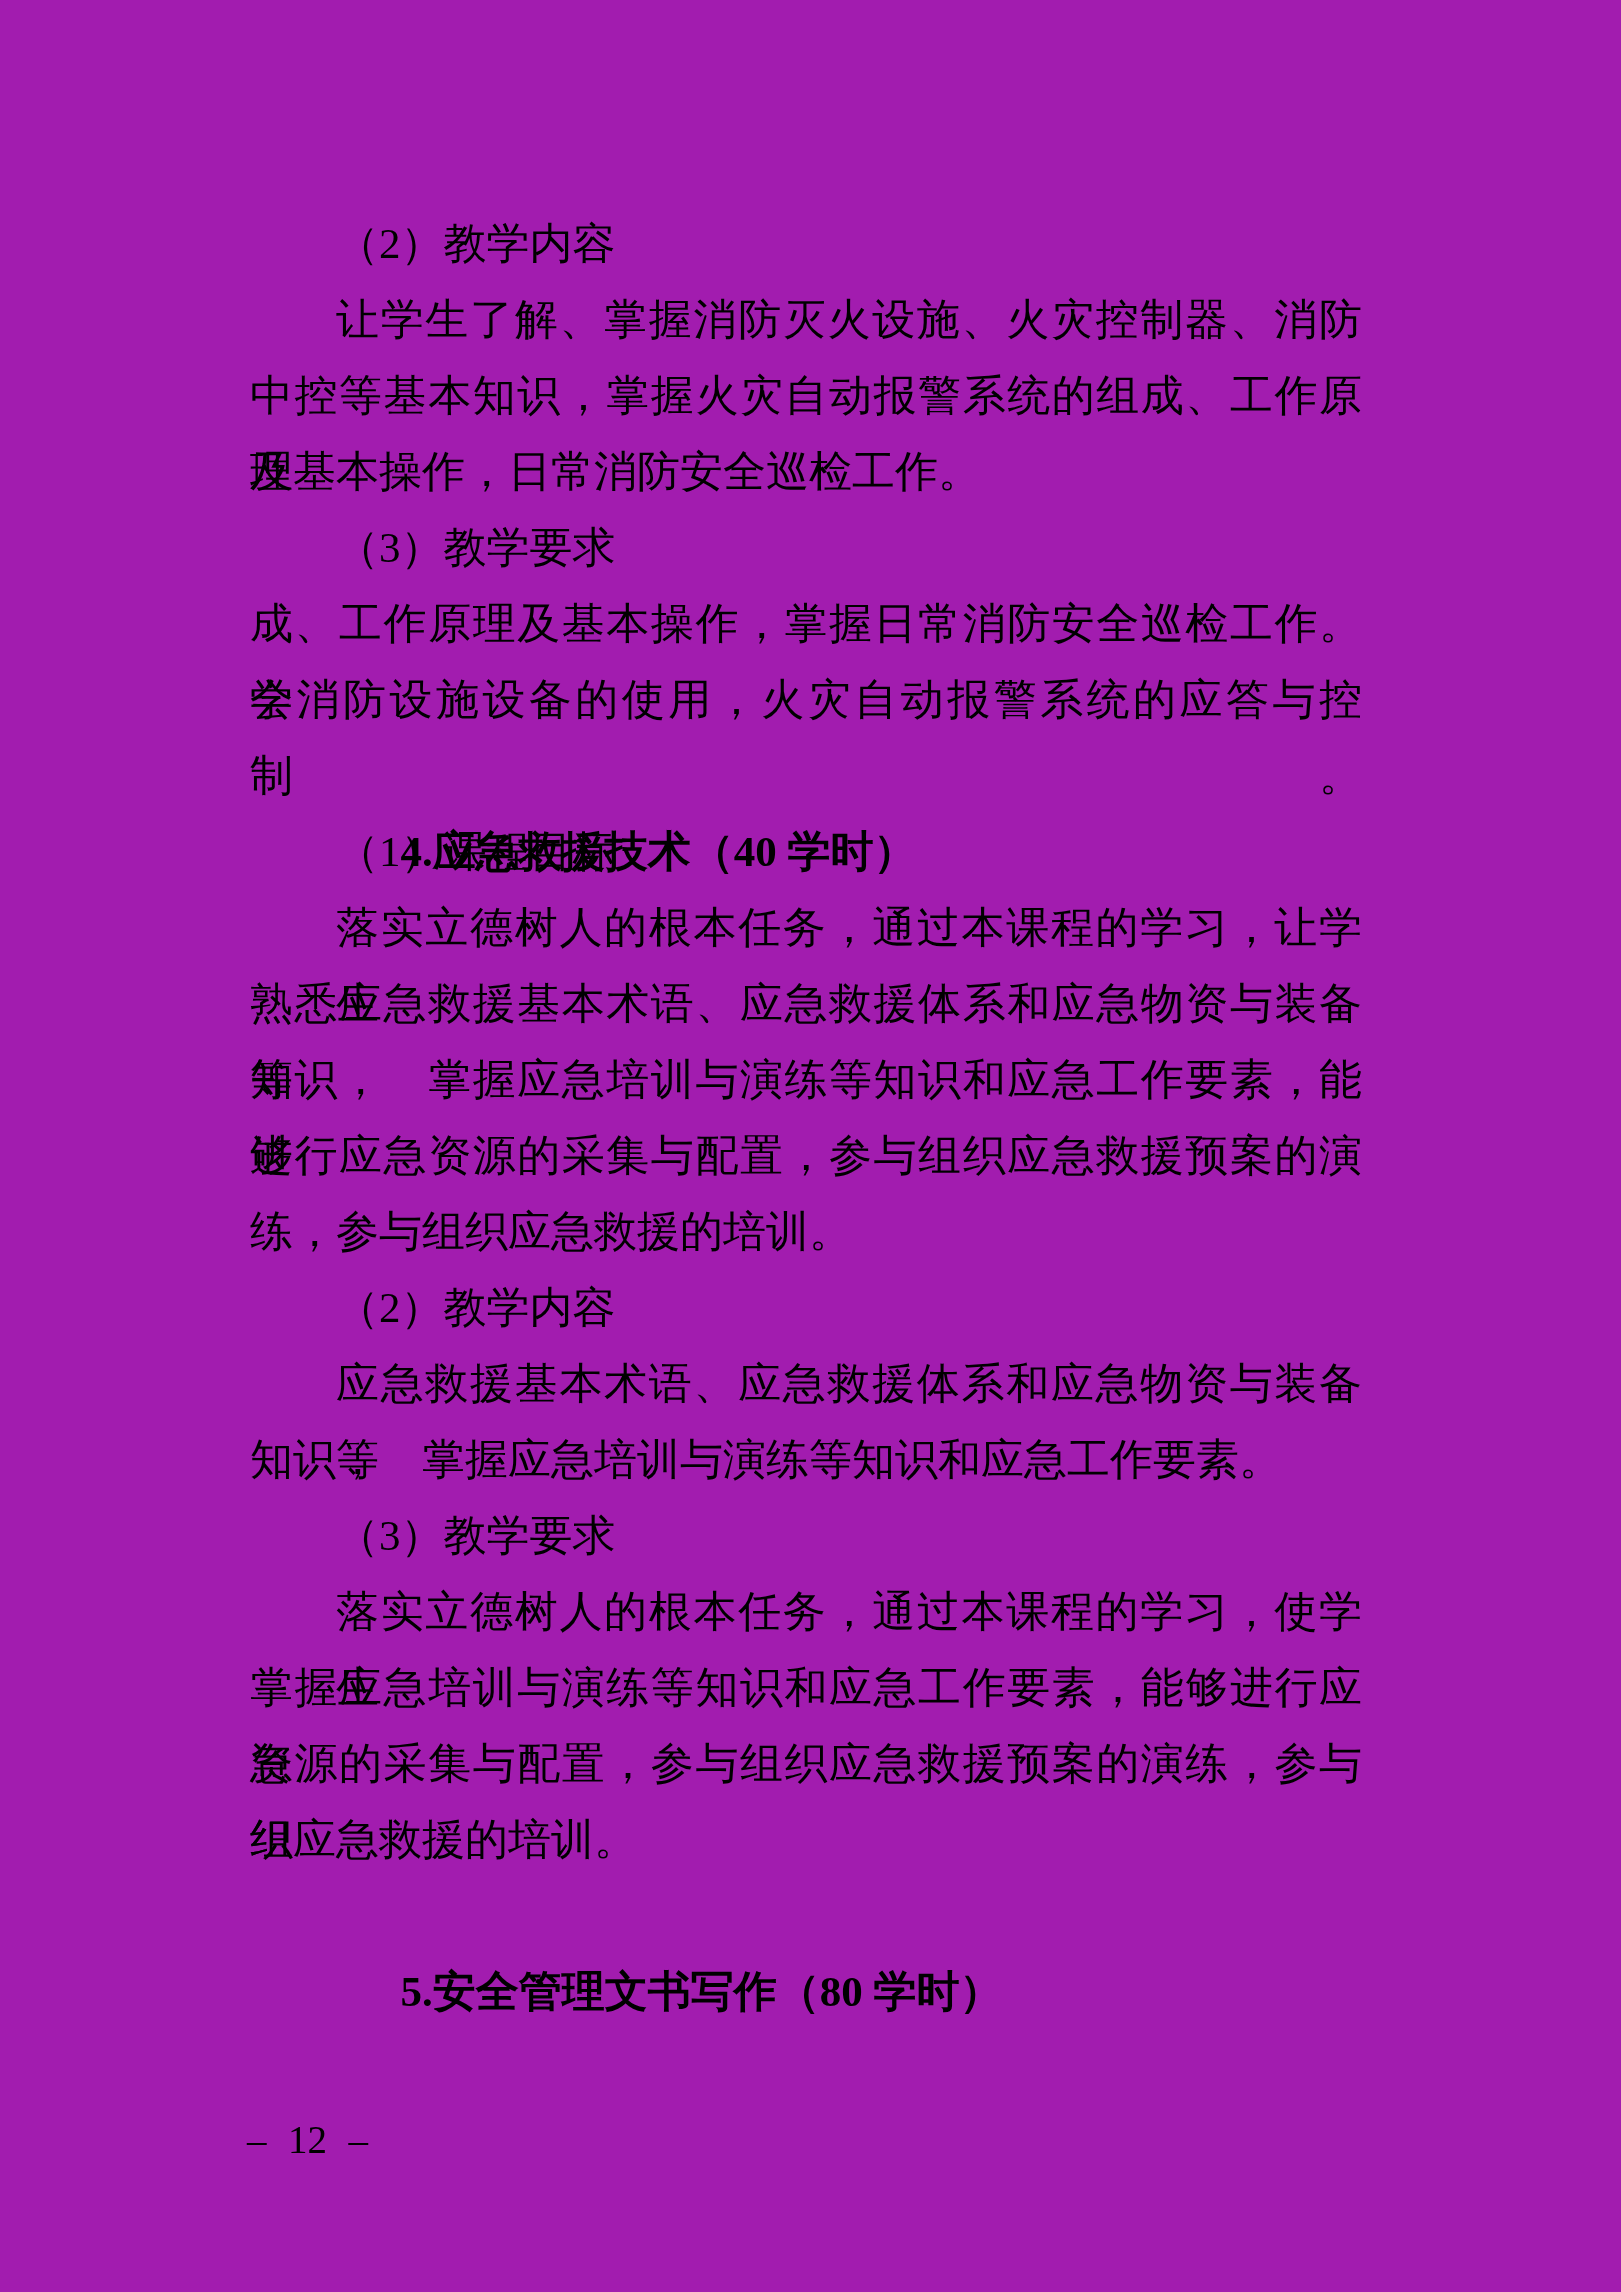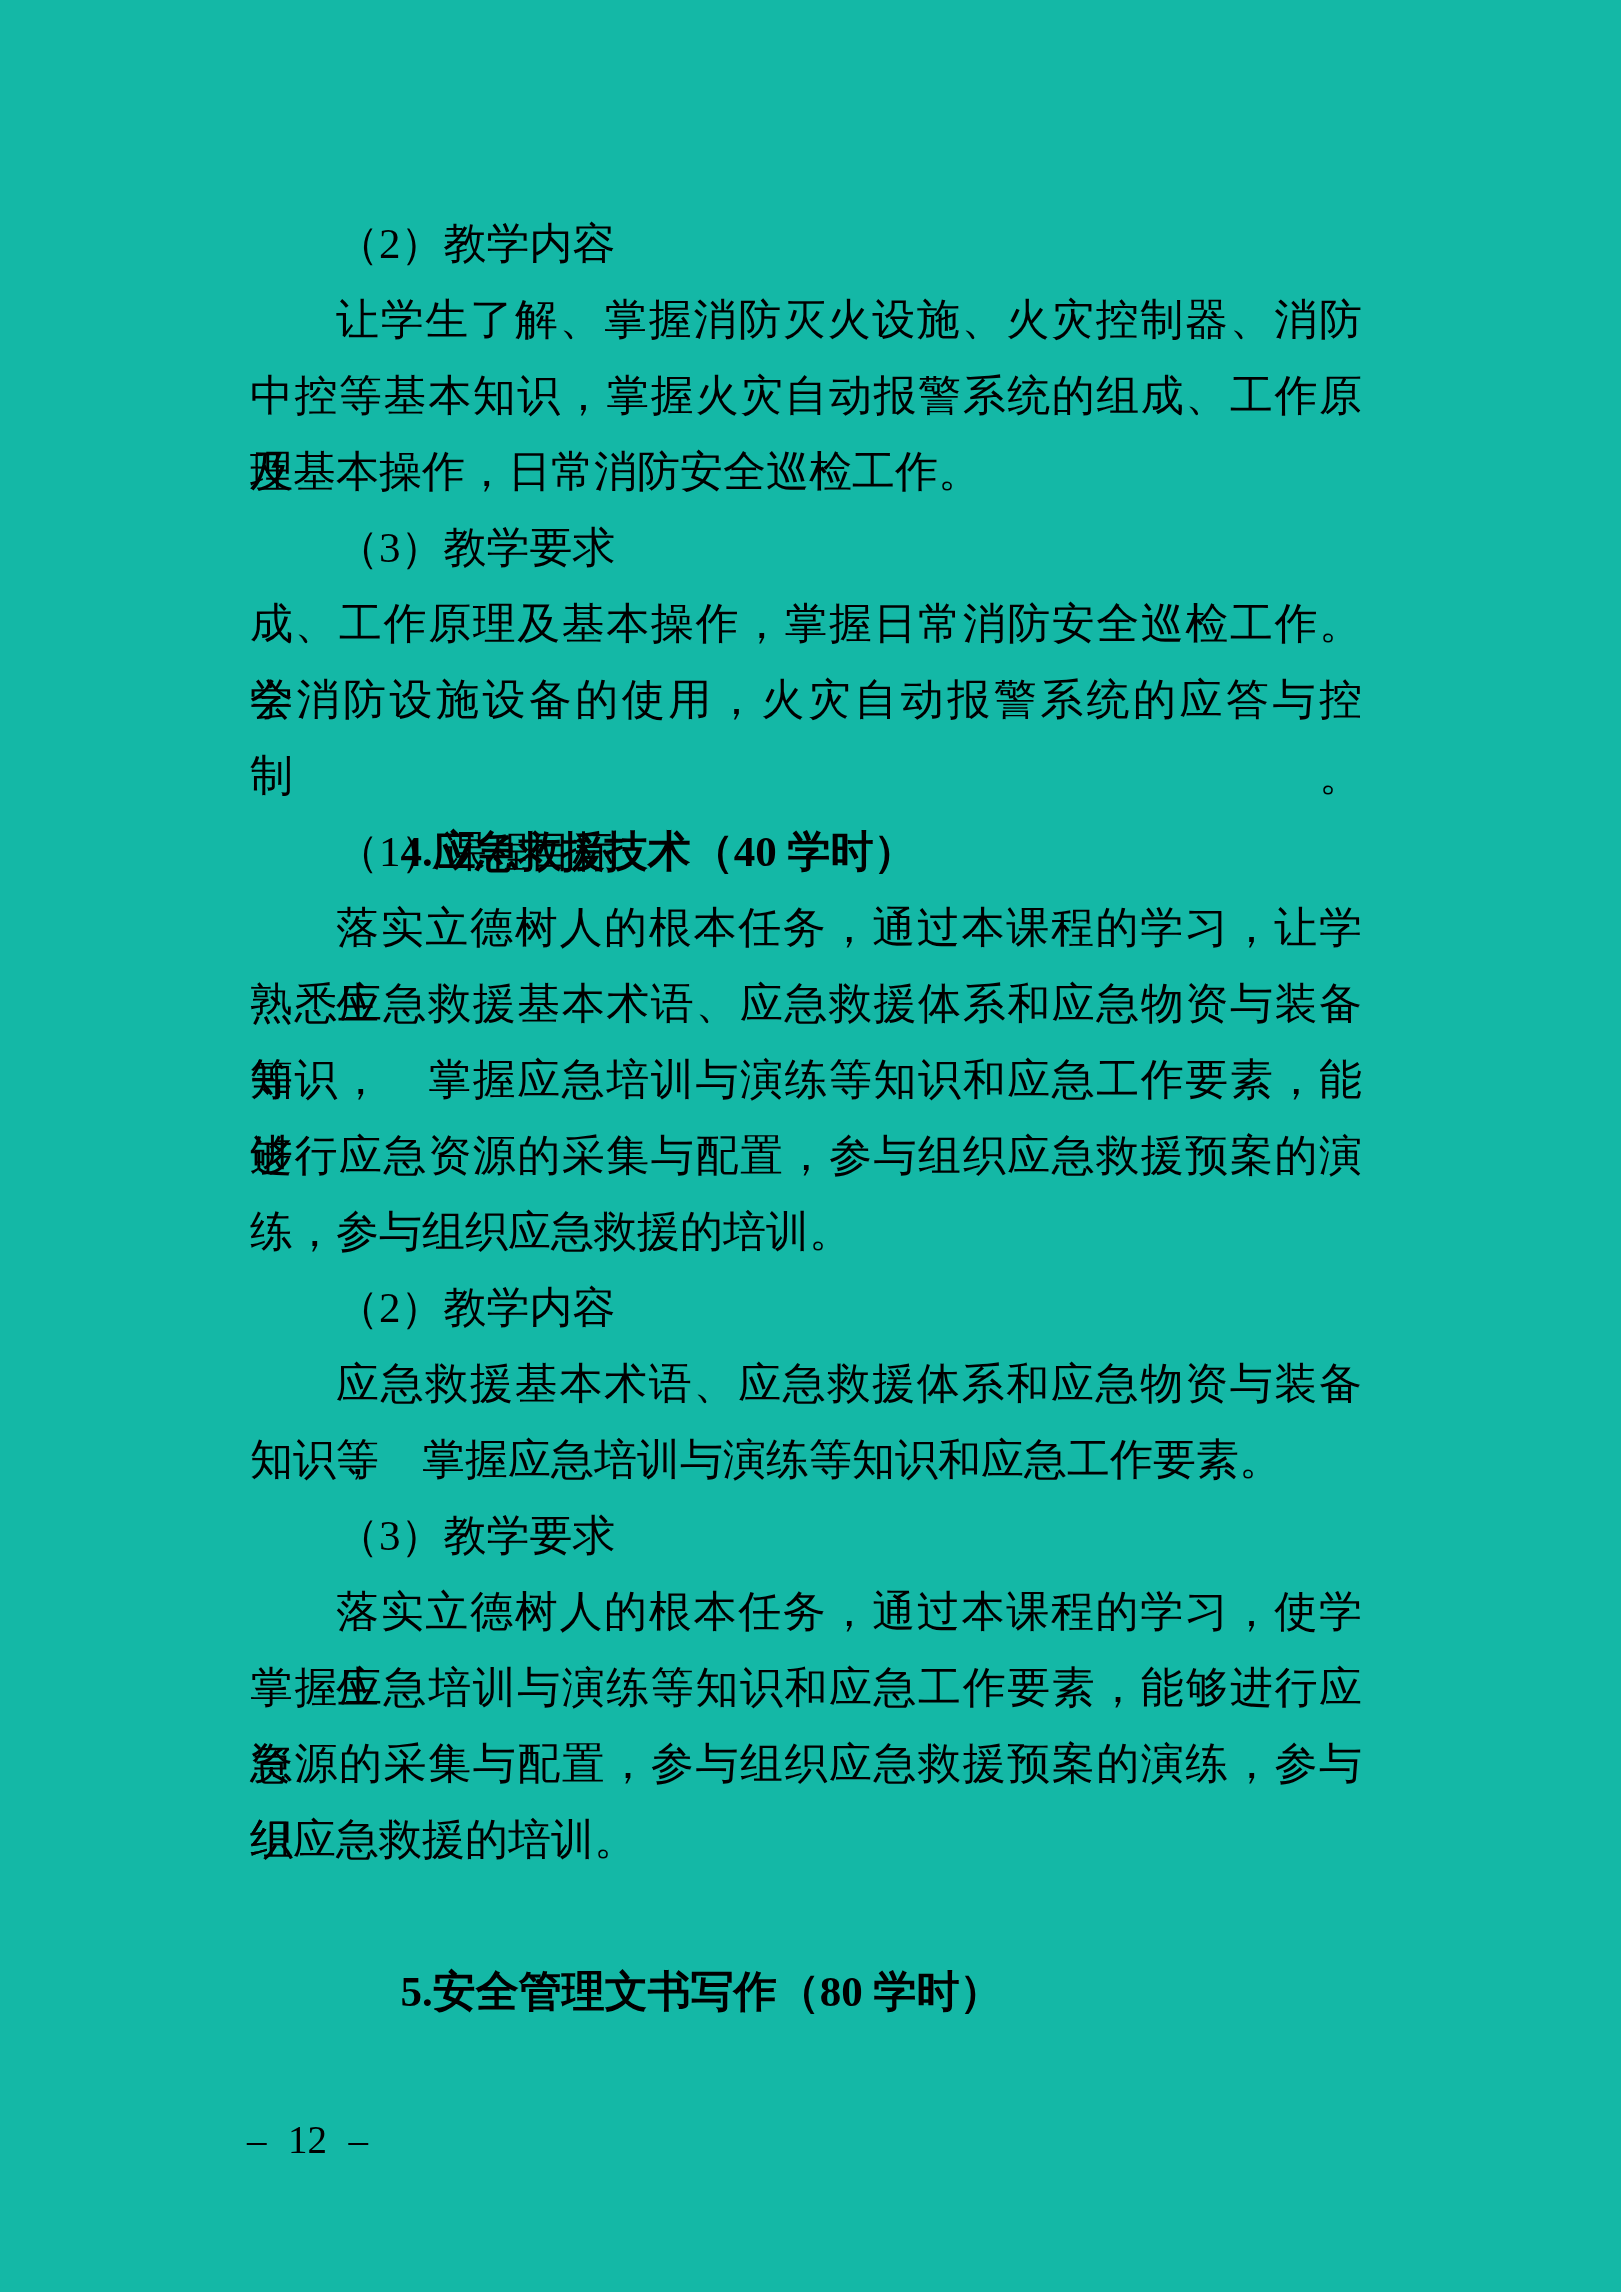--- a/index.html
+++ b/index.html
@@ -4,21 +4,21 @@
 <style>
   html, body {
     margin: 0;
     padding: 0;
     background: #ffffff;
   }
   .page {
     position: relative;
     width: 1621px;
     height: 2293px;
-    background: #14b8a6;
+    background: #a21caf;
     color: #000000;
     font-family: "Liberation Serif", "DejaVu Serif", serif;
     overflow: hidden;
   }
   .content {
     position: absolute;
     left: 250px;
     top: 206px;
     width: 1112px;
   }

